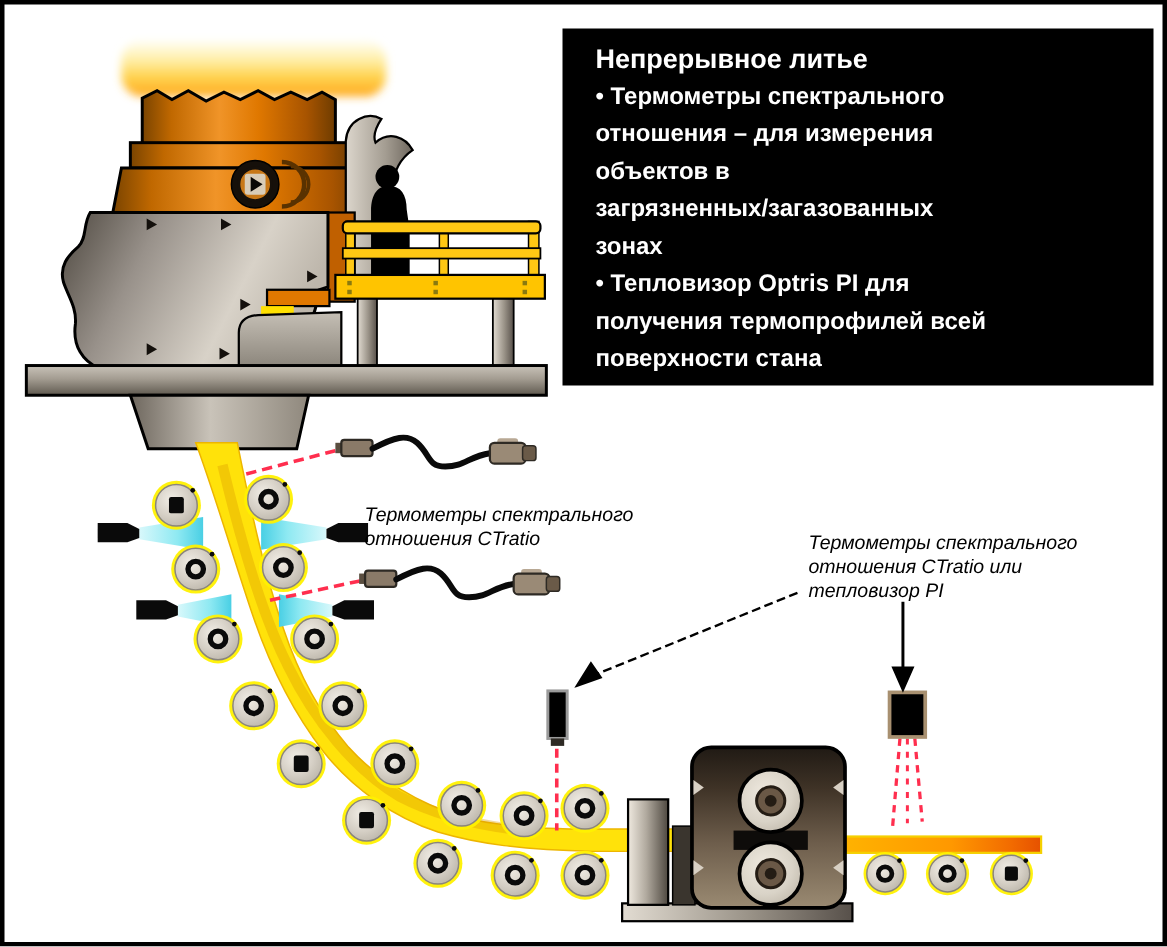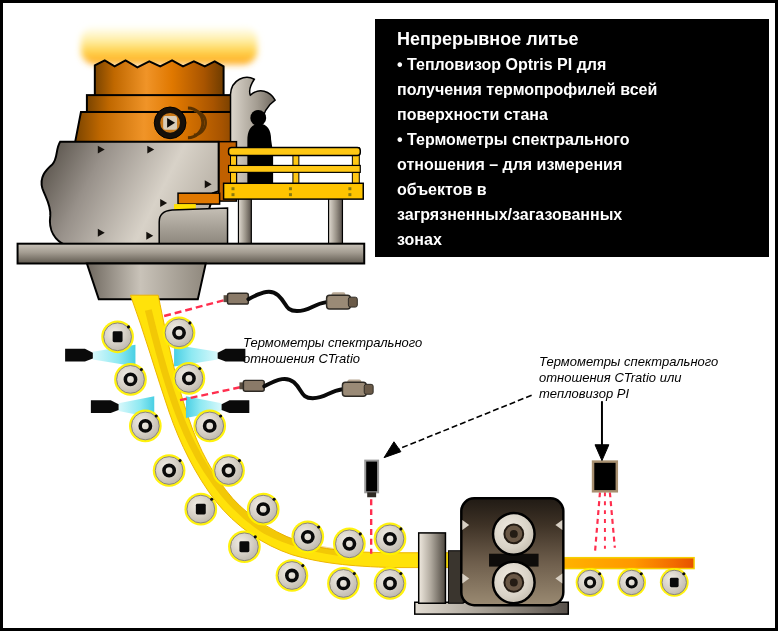--- a/index.html
+++ b/index.html
@@ -385,28 +385,28 @@
   <g stroke="#000" fill="#000">
     <line x1="533" y1="396" x2="397" y2="451" stroke-width="1.6" stroke-dasharray="6,3" fill="none"></line>
     <polygon points="384,459 401,453 394,443"></polygon>
     <line x1="604" y1="402" x2="604" y2="449" stroke-width="2" fill="none"></line>
     <polygon points="604,462 597,446 611,446"></polygon>
   </g>
 </svg>
 
 <div class="info-panel">
   <div class="info-title">Непрерывное литье</div>
-  <div class="info-bullet">• Тепловизор Optris PI для
-получения термопрофилей всей
-поверхности стана</div>
   <div class="info-bullet">• Термометры спектрального
 отношения – для измерения
 объектов в
 загрязненных/загазованных
 зонах</div>
+  <div class="info-bullet">• Тепловизор Optris PI для
+получения термопрофилей всей
+поверхности стана</div>
 </div>
 
 <div class="diagram-label label-ct">Термометры спектрального
 отношения CTratio</div>
 <div class="diagram-label label-ctpi">Термометры спектрального
 отношения CTratio или
 тепловизор PI</div>
 
 </div>
 

